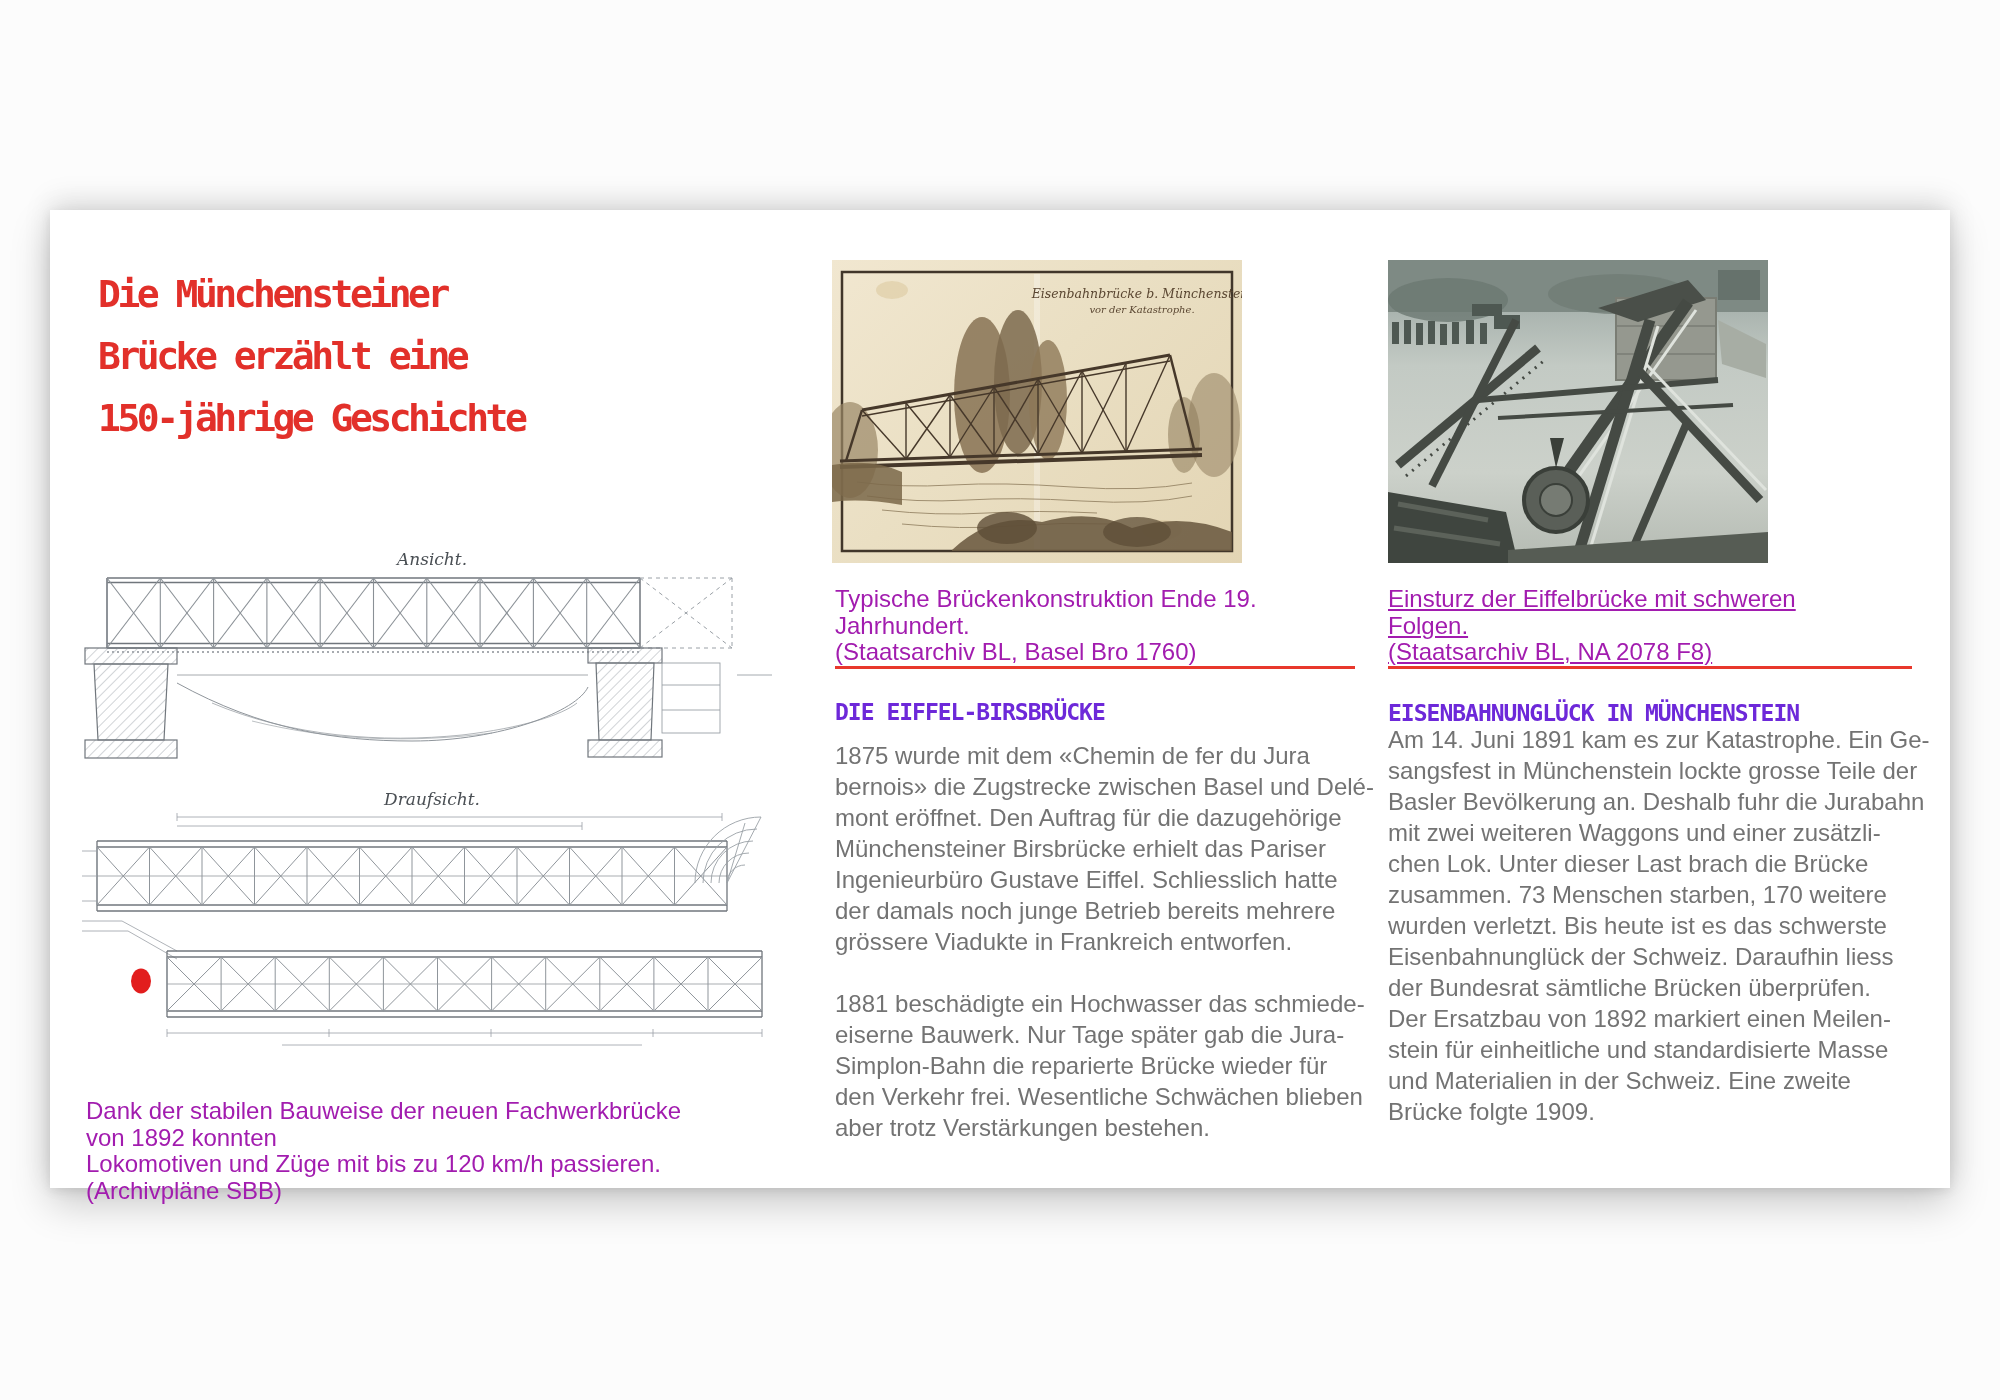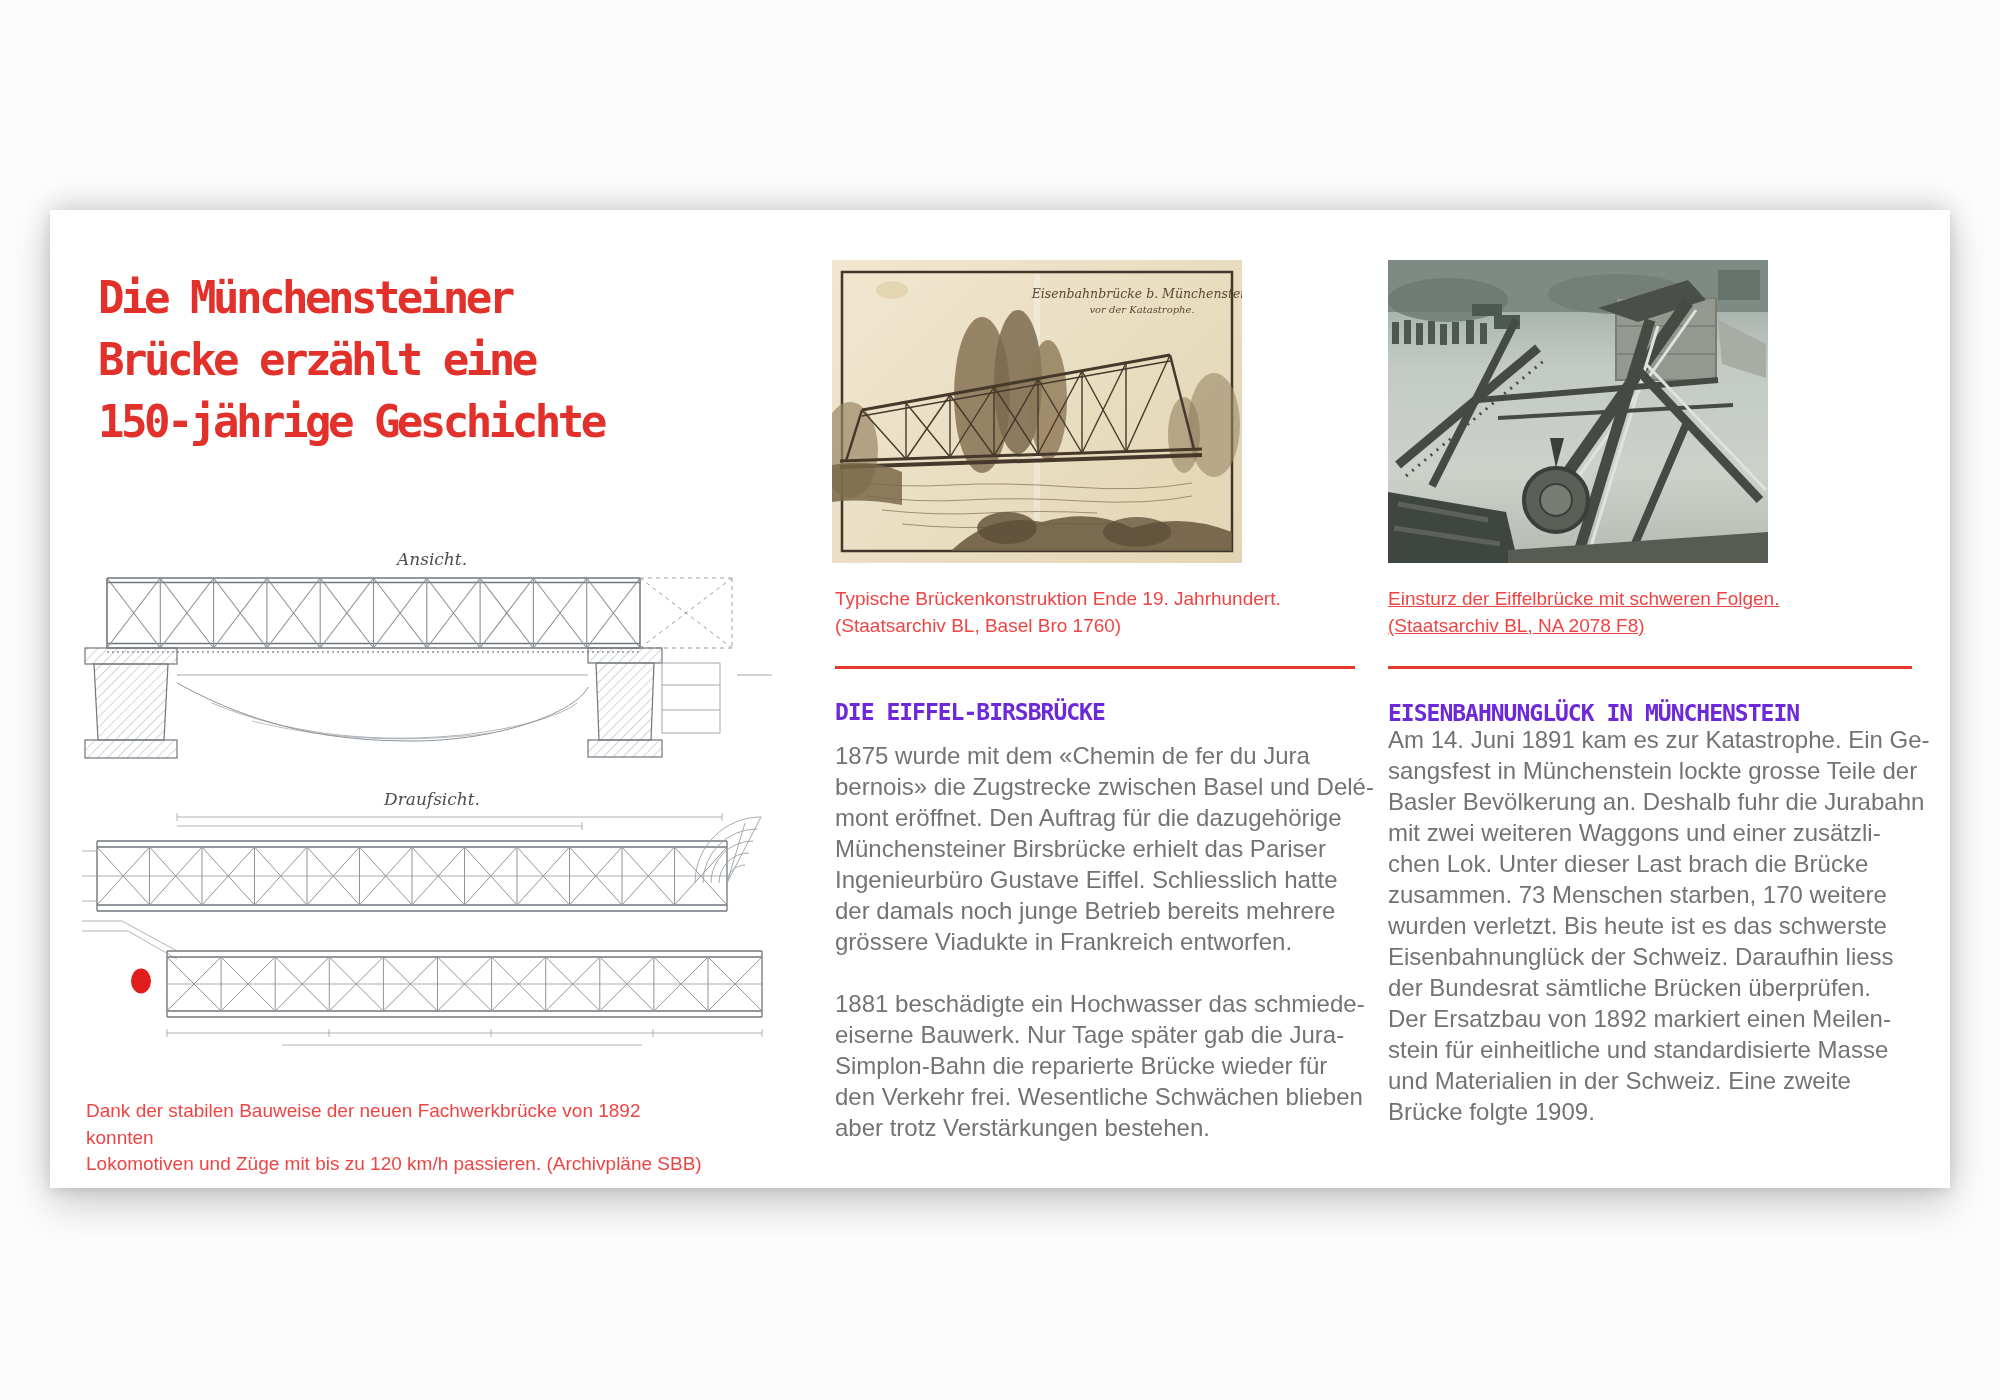--- a/index.html
+++ b/index.html
@@ -1,25 +1,25 @@
 <!DOCTYPE html>
 <html><head>
 <meta charset="utf-8">
 <style>
   html,body{margin:0;padding:0;width:2000px;height:1400px;overflow:hidden;background:#fcfcfc;
             font-family:"Liberation Sans", sans-serif;}
   .page-card{position:absolute;left:50px;top:210px;width:1900px;height:978px;background:#ffffff;
              box-shadow:0 -10px 26px rgba(0,0,0,.10), 0 16px 38px rgba(0,0,0,.20), 0 3px 10px rgba(0,0,0,.08);}
   .title{position:absolute;left:48px;top:28px;width:600px;
          font-family:"DejaVu Sans Mono", monospace;font-weight:bold;
-         font-size:44px;line-height:62px;letter-spacing:-3.5px;color:#e2302a;white-space:pre-line;}
+         font-size:38px;line-height:62px;letter-spacing:-3.5px;color:#e2302a;white-space:pre-line;}
   .drawings{position:absolute;left:32px;top:315px;width:700px;height:545px;}
   .drawings svg{position:absolute;left:0;}
   .script-label{font-family:"DejaVu Serif", serif;font-style:italic;font-size:17px;fill:#4a4f54;}
-  .caption{position:absolute;font-size:19px;line-height:26.5px;color:#ef4444;white-space:pre-line;margin-top:8px;}
+  .caption{position:absolute;font-size:24px;line-height:26.5px;color:#a21caf;white-space:pre-line;margin-top:8px;}
   .cap-drawings{left:36px;top:880px;width:620px;}
   .figure{position:absolute;top:50px;}
   .fig-engraving{left:782px;width:410px;height:303px;background:linear-gradient(135deg,#f1e7d0 0%,#eadfc3 45%,#e3d5b4 100%);}
   .fig-photo{left:1338px;width:380px;height:303px;background:#aeb7b2;}
   .cap-fig1{left:785px;top:368px;width:470px;}
   .cap-fig2{left:1338px;top:368px;width:470px;text-decoration:underline;}
   .rule{position:absolute;top:456px;height:3px;background:#e8382c;}
   .rule-1{left:785px;width:520px;}
   .rule-2{left:1338px;width:524px;}
   .col-heading{position:absolute;top:470px;font-family:"DejaVu Sans Mono", monospace;font-weight:bold;

